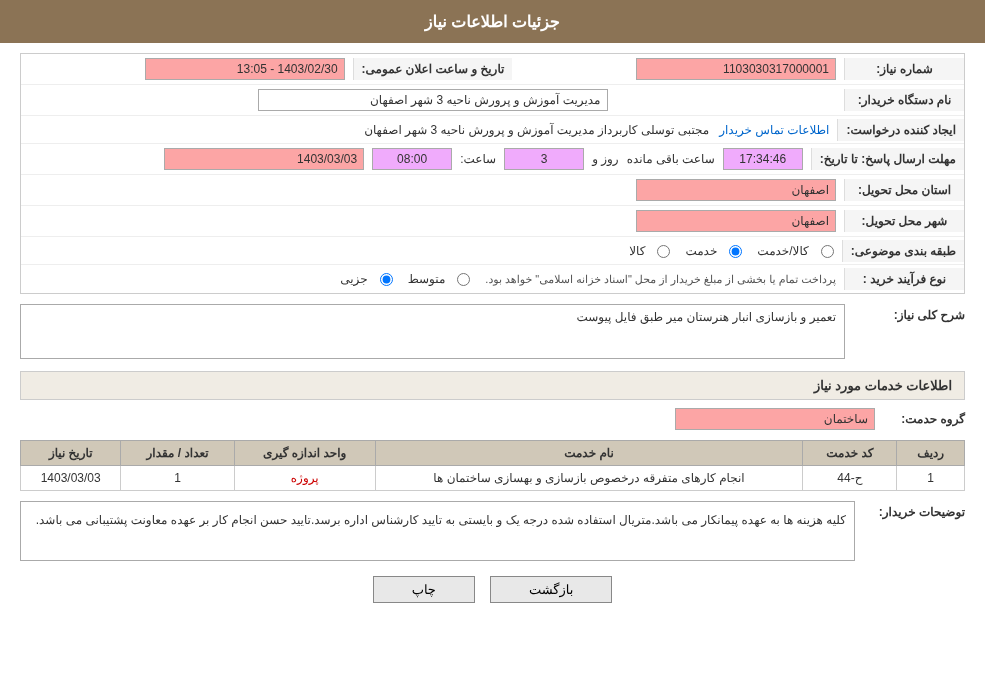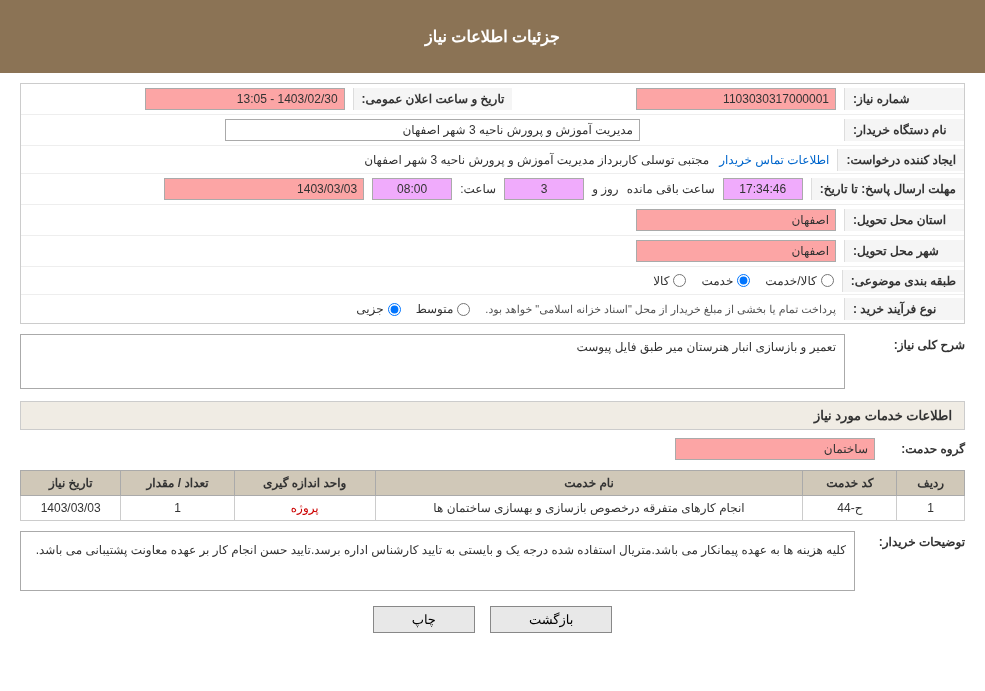--- a/index.html
+++ b/index.html
@@ -14,21 +14,21 @@
       width: 985px;
       min-height: 691px;
       background: #fff;
       margin: 0 auto;
       padding-bottom: 20px;
     }
     .page-header {
       background: #8b7355;
       color: #fff;
       text-align: center;
-      padding: 27px 20px;
+      padding: 12px 20px;
       font-size: 16px;
       font-weight: bold;
     }
     .content-area {
       padding: 10px 20px;
     }
     .info-section {
       border: 1px solid #ccc;
       margin-bottom: 10px;
       background: #fff;
@@ -40,21 +40,21 @@
       min-height: 28px;
     }
     .info-row:last-child {
       border-bottom: none;
     }
     .label-cell {
       background: #f5f5f5;
       padding: 4px 8px;
       font-weight: bold;
       color: #333;
-      text-align: left;
+      text-align: center;
       white-space: nowrap;
       min-width: 120px;
       border-left: 1px solid #ddd;
     }
     .value-cell {
       padding: 4px 8px;
       flex: 1;
       text-align: right;
     }
     .value-box {
@@ -63,21 +63,21 @@
       padding: 3px 6px;
       display: inline-block;
       min-width: 200px;
       text-align: right;
     }
     .value-box-wide {
       border: 1px solid #aaa;
       background: #fff;
       padding: 3px 6px;
       display: inline-block;
-      width: 415px;
+      width: 350px;
       text-align: right;
     }
     .value-box-small {
       border: 1px solid #aaa;
       background: #f0abfc;
       padding: 3px 6px;
       display: inline-block;
       min-width: 80px;
       text-align: center;
     }
@@ -90,22 +90,22 @@
       align-items: center;
       gap: 8px;
     }
     .radio-group {
       display: flex;
       gap: 15px;
       align-items: center;
     }
     .radio-item {
       display: flex;
-      align-items: center;
-      gap: 4px;
+      align-items: flex-end;
+      gap: 12px;
     }
     .section-title {
       background: #f0ece4;
       border: 1px solid #ccc;
       padding: 6px 12px;
       font-weight: bold;
       font-size: 13px;
       margin-bottom: 8px;
       margin-top: 12px;
       text-align: right;

